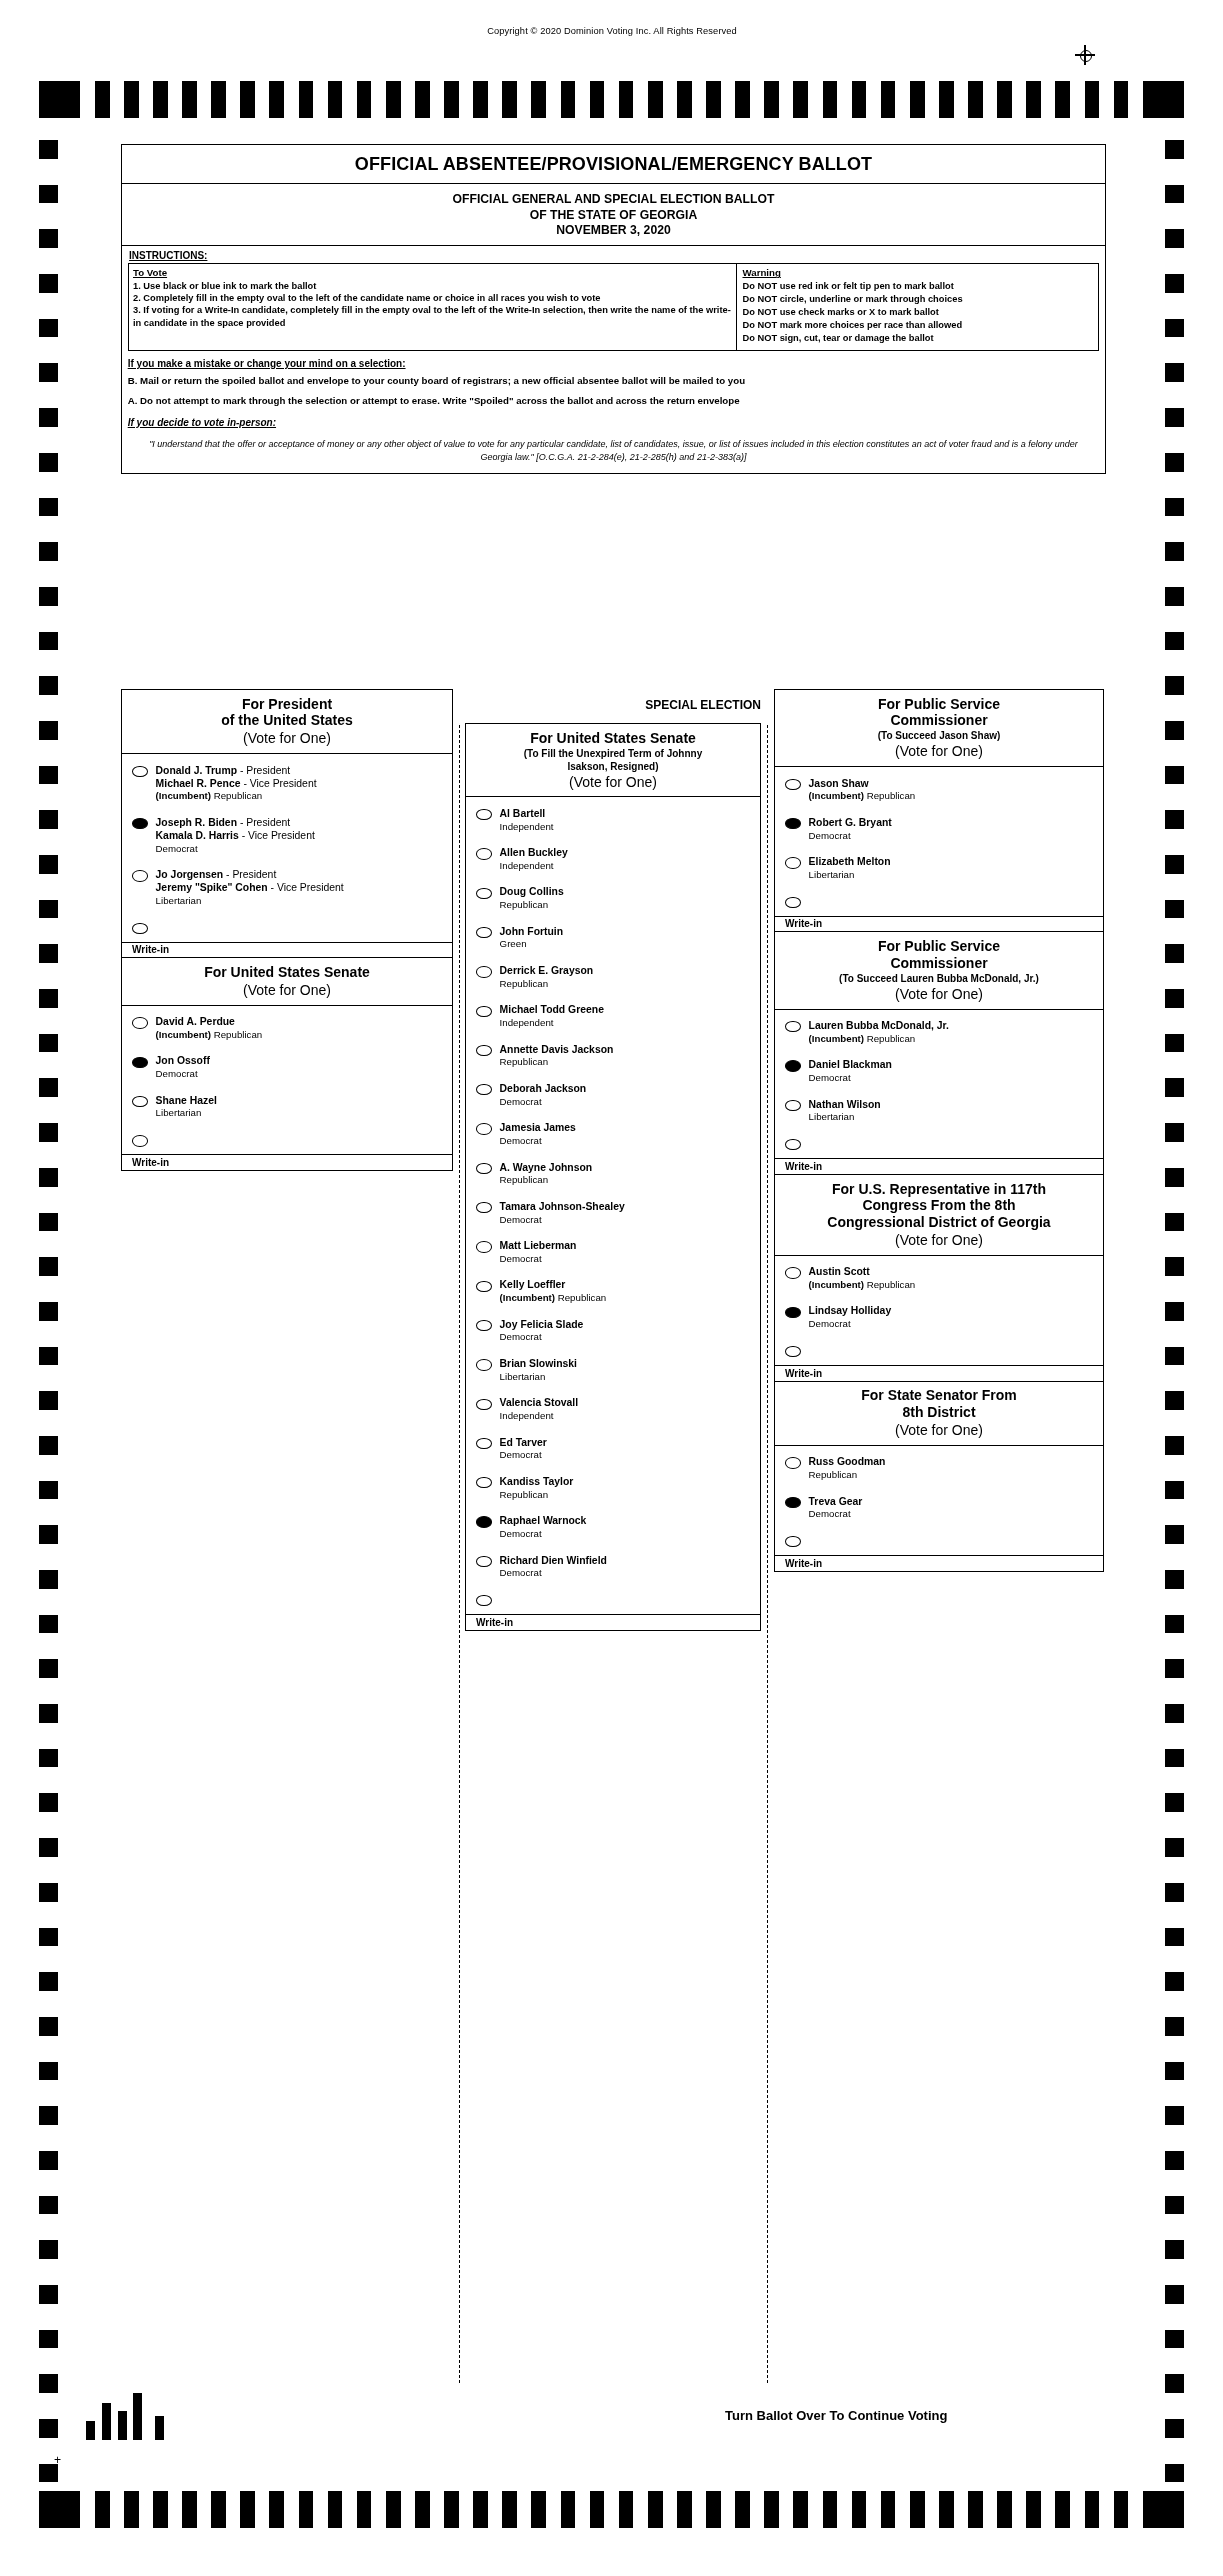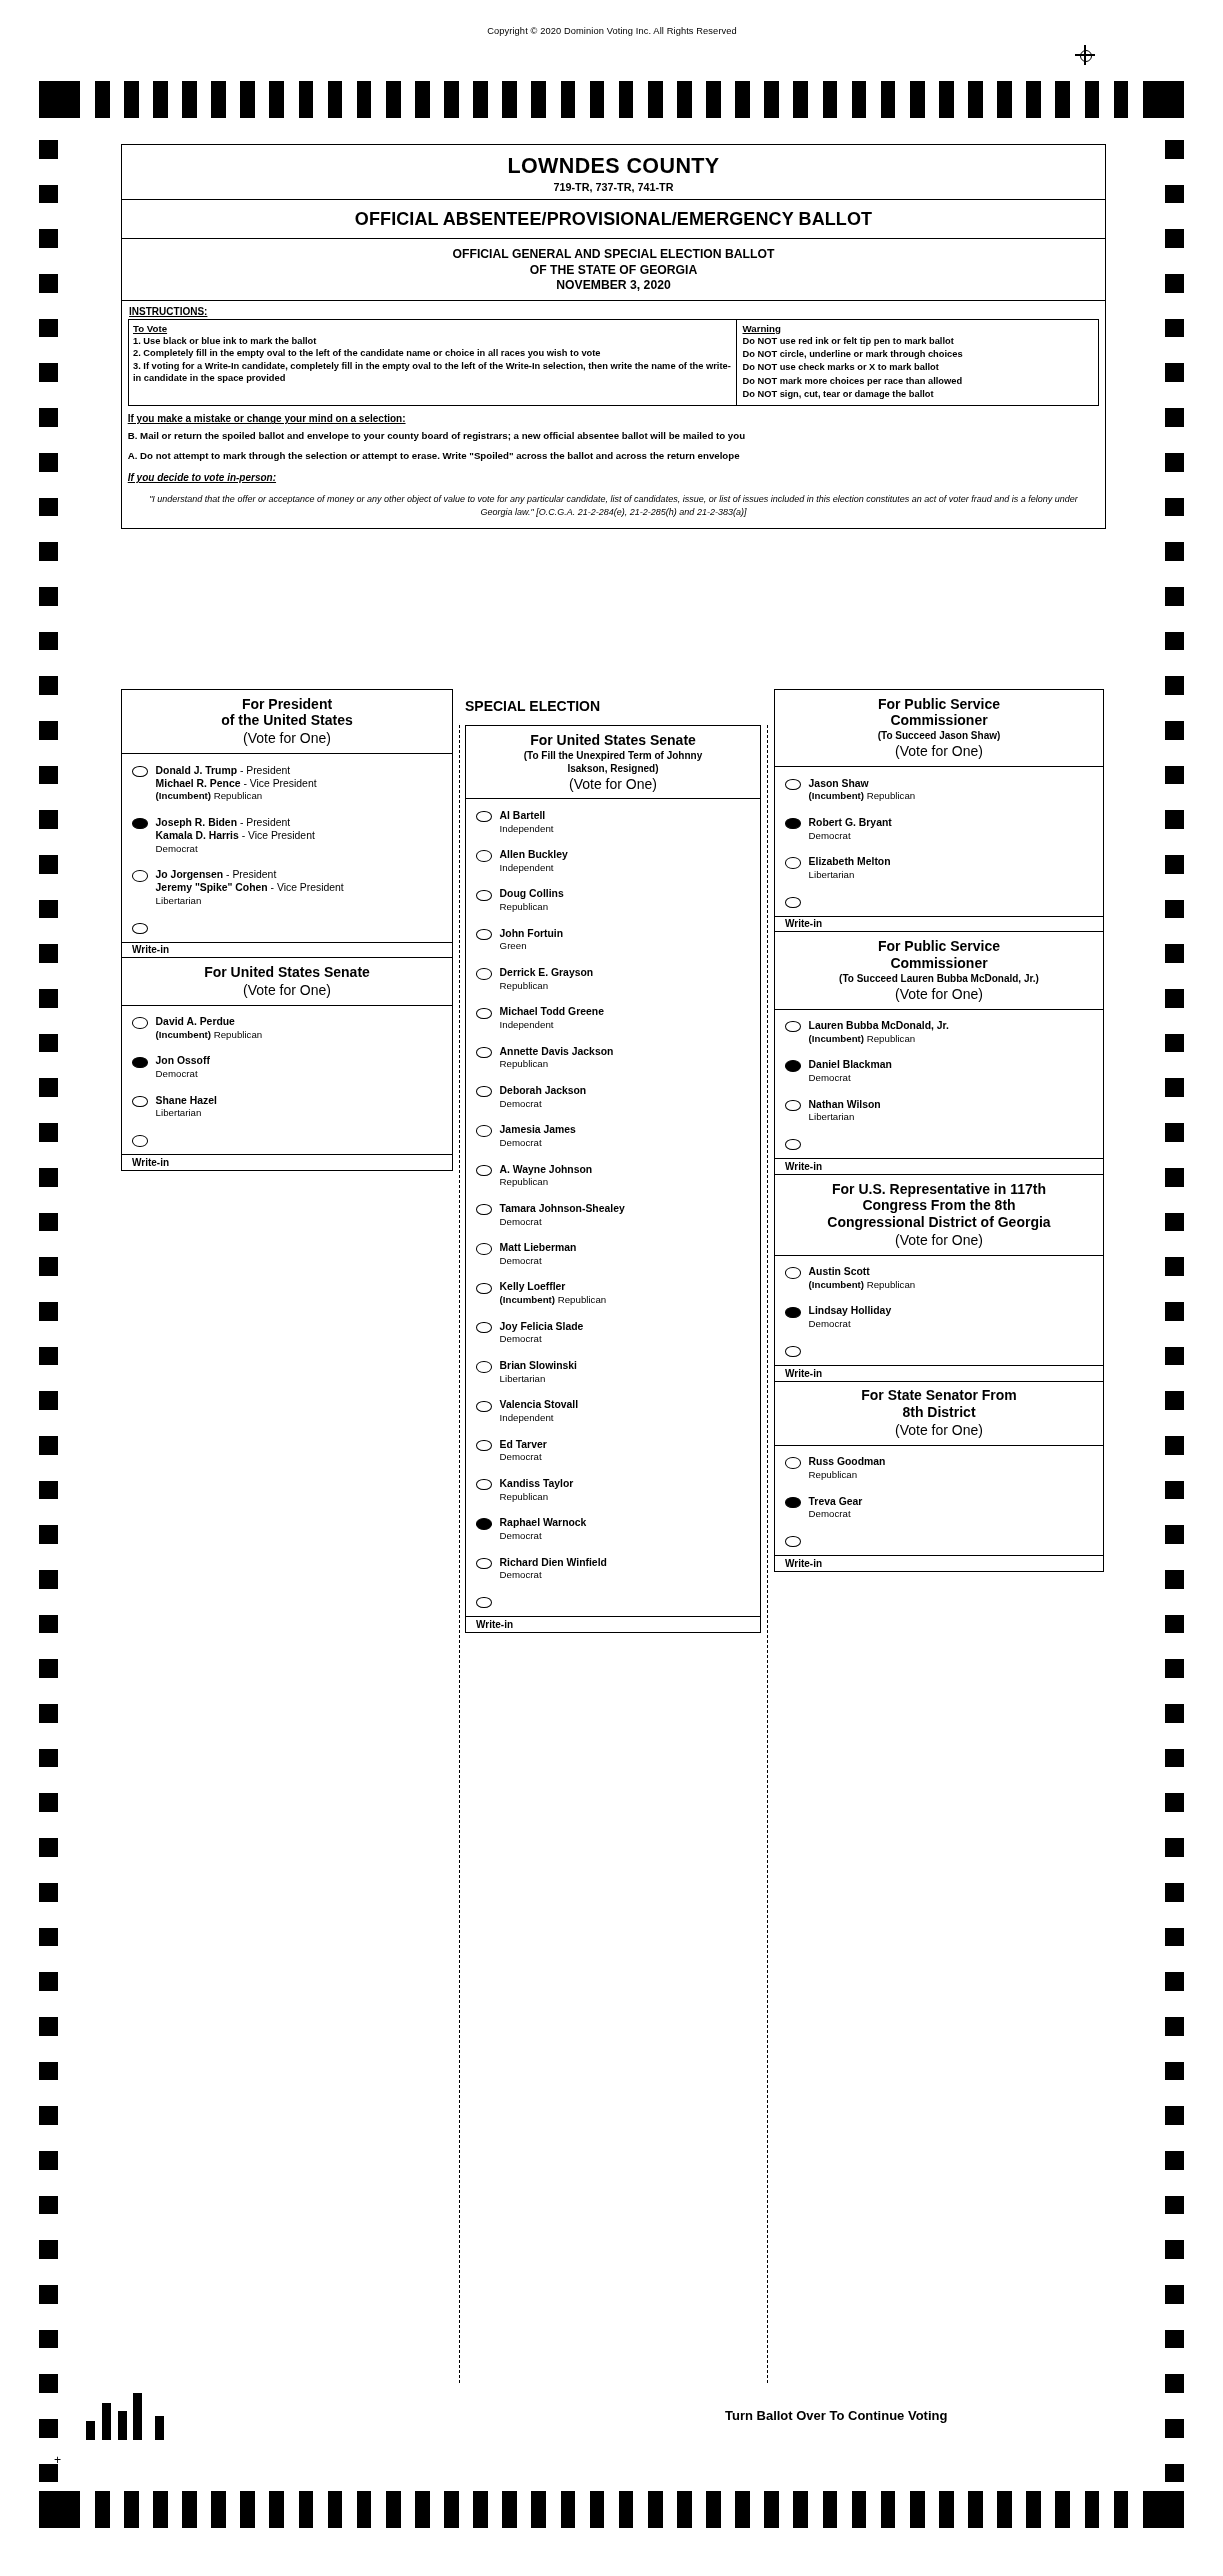--- a/index.html
+++ b/index.html
@@ -285,24 +285,20 @@
       <div class="sq"></div>
       <div class="sq"></div>
       <div class="sq"></div>
       <div class="sq"></div>
       <div class="sq"></div>
       <div class="sq"></div>
     </div>
 
   <div class="header-box">
     <div class="hb-row">
-      <div class="county">LOWNDES COUNTY</div>
-      <div class="precincts">719-TR, 737-TR, 741-TR</div>
-    </div>
-    <div class="hb-row">
       <div class="official-title">OFFICIAL ABSENTEE/PROVISIONAL/EMERGENCY BALLOT</div>
     </div>
     <div class="hb-row">
       <div class="sub1">OFFICIAL GENERAL AND SPECIAL ELECTION BALLOT</div>
       <div class="sub2">OF THE STATE OF GEORGIA</div>
       <div class="sub3">NOVEMBER 3, 2020</div>
     </div>
     <div class="instr-wrap">
       <div class="instr-label">INSTRUCTIONS:</div>
       <div class="two-col">
@@ -404,21 +400,21 @@
                 <div class="writein-blank"></div>
               </div>
             </div>
           </div>
           <div class="writein">Write-in</div>
         </div>
       </div>
   </div>
 
   <div class="col" style="top:689px;left:465px;width:296px;">
-    <div style="text-align:left;font-size:14px;font-weight:bold;padding:9.3px 0 10.8px;">SPECIAL ELECTION</div>
+    <div style="text-align:right;font-size:12px;font-weight:bold;padding:9.3px 0 10.8px;">SPECIAL ELECTION</div>
     <div class="colbox" id="col-middle">
         <div class="contest">
           <div class="contest-head">
             <div class="ch-t1">For United States Senate</div>
             <div class="ch-t2">(To Fill the Unexpired Term of Johnny</div>
             <div class="ch-t2">Isakson, Resigned)</div>
             <div class="ch-vote">(Vote for One)</div>
           </div>
           <div class="choices">
             <div class="choice">

